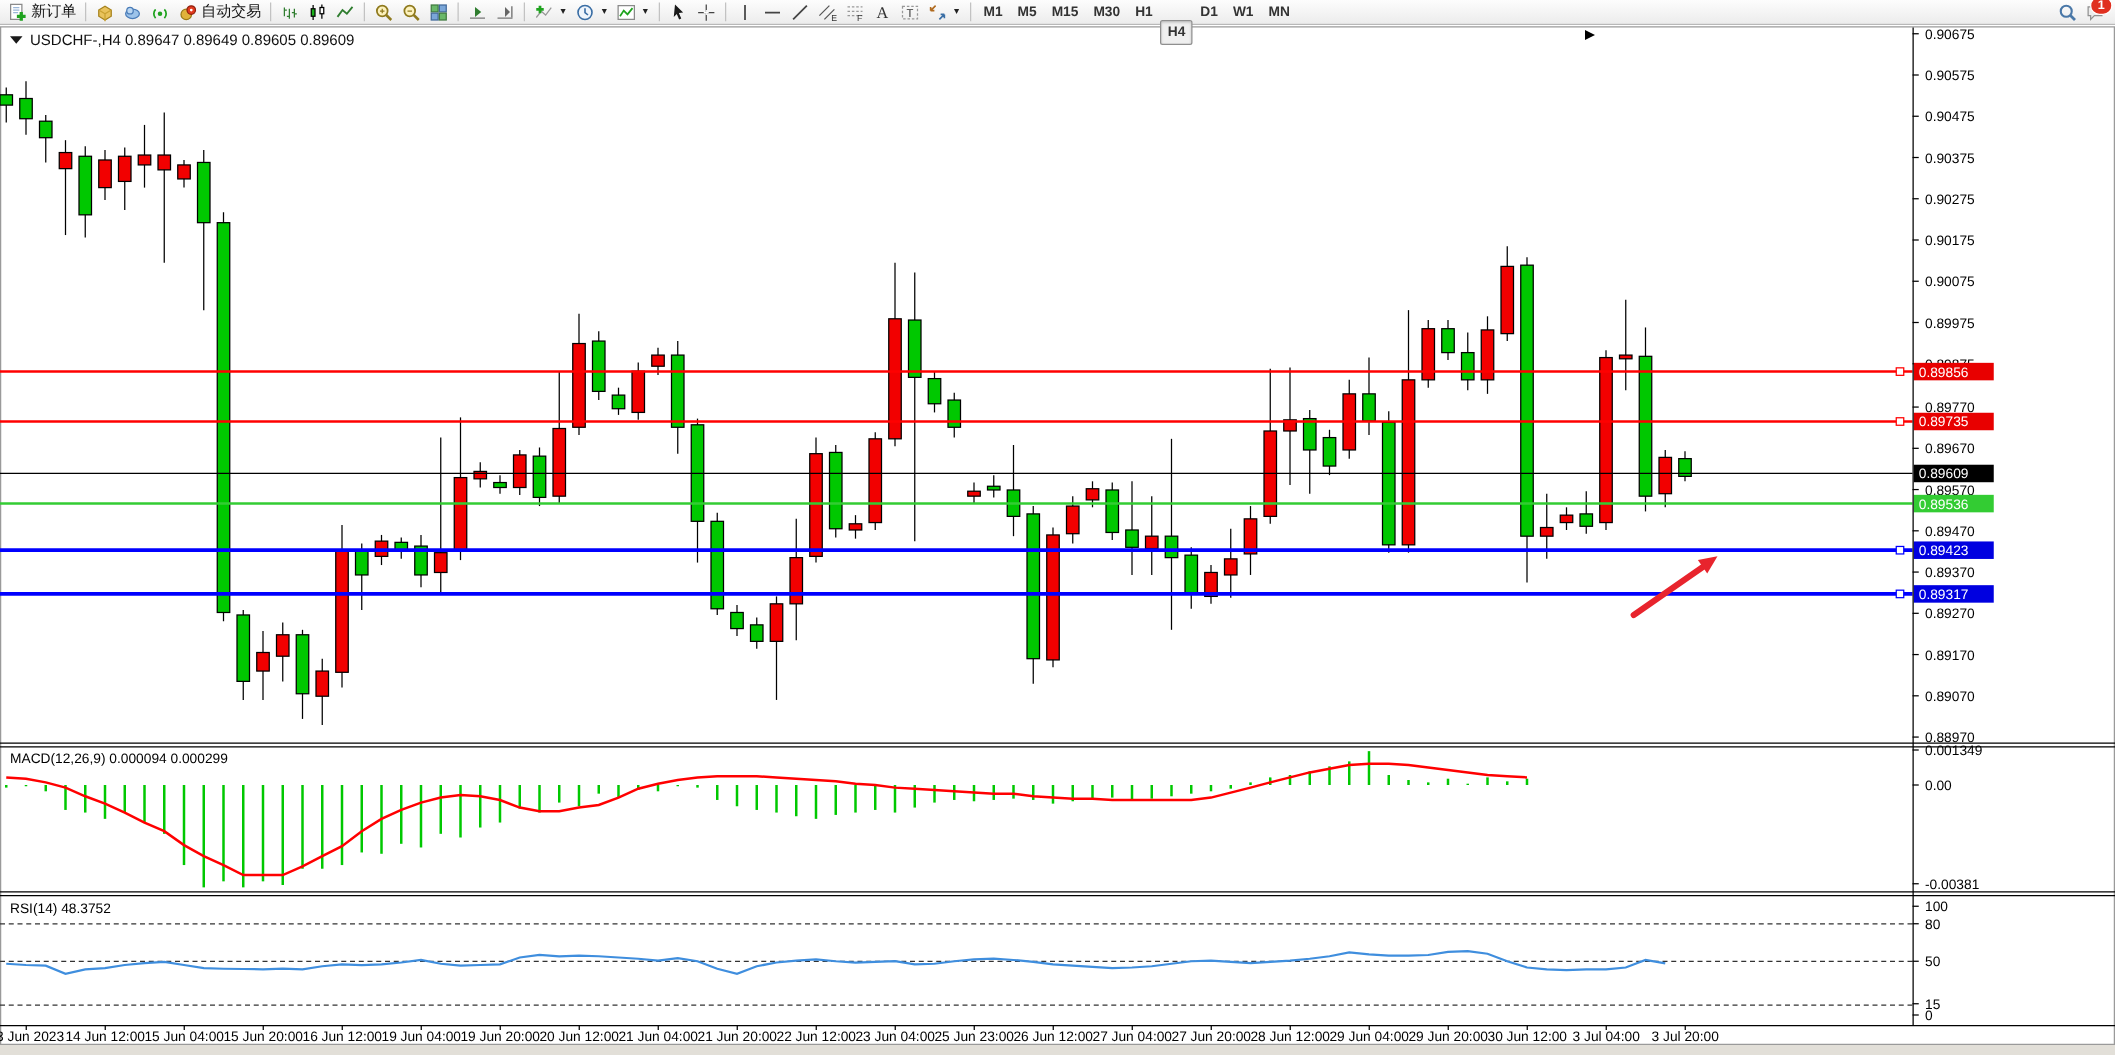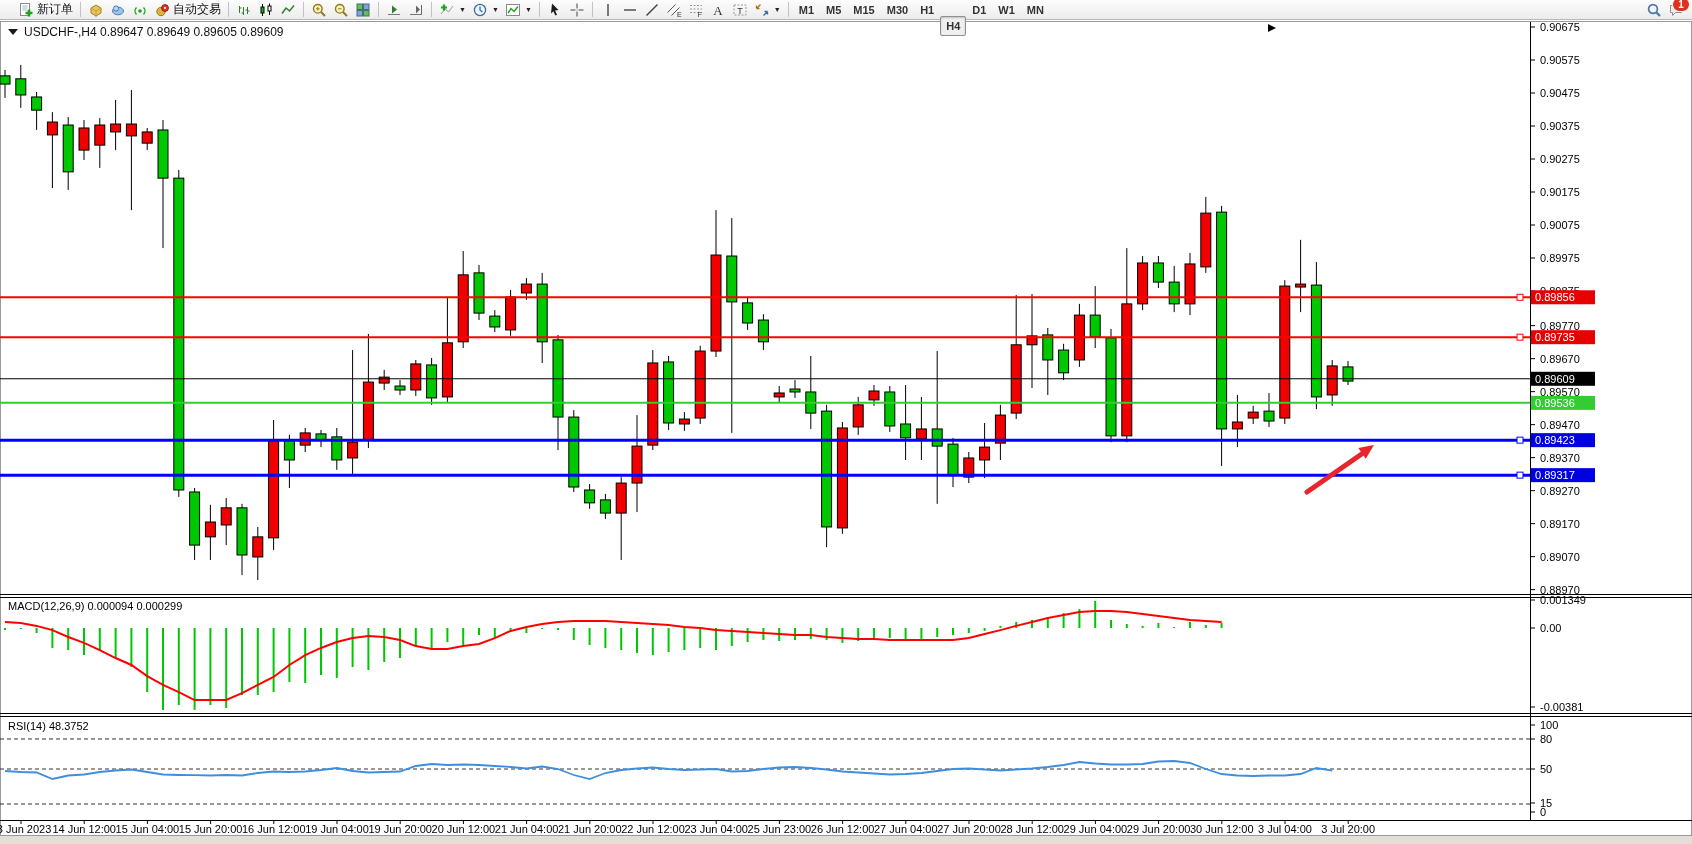--- a/index.html
+++ b/index.html
@@ -2,21 +2,21 @@
 <html><head>
 <meta charset="utf-8">
 <style>
   html,body{margin:0;padding:0;background:#fff;width:1692px;height:844px;overflow:hidden;
     font-family:"Liberation Sans",sans-serif;}
   #stage{position:relative;width:1692px;height:844px;background:#fff;}
   #chart-svg{position:absolute;left:0;top:0;}
   
   #toolbar{position:absolute;left:0;top:0;width:1692px;height:20px;
     background:linear-gradient(#fdfdfd,#ececec);border-bottom:1px solid #b8b8b8;
-    display:flex;align-items:center;padding-left:15px;box-sizing:border-box;z-index:5;}
+    display:flex;align-items:center;padding-left:3px;box-sizing:border-box;z-index:5;}
   .tb-btn{display:inline-flex;align-items:center;gap:3px;height:18px;padding:0 2px;
     border:1px solid transparent;border-radius:2px;cursor:default;}
   .tb-label{font-size:12px;color:#111;white-space:nowrap;}
   .tb-sep{width:1px;height:15px;background:#c2c2c2;margin:0 4px;flex:none;}
   .dd{font-size:7px;color:#222;margin-left:1px;}
   .tf-btn{font-size:11px;color:#333;padding:0 5px;height:18px;display:inline-flex;
     align-items:center;border:1px solid transparent;border-radius:2px;font-weight:bold;}
   .tf-btn.active{background:#efefef;border-color:#8f8f8f;box-shadow:inset 0 1px 2px rgba(0,0,0,.2);margin-top:33px;}
   #tb-right{margin-left:auto;display:flex;align-items:center;gap:6px;padding-right:8px;}
   .badge{position:absolute;right:-6px;top:-5px;background:#e03020;color:#fff;font-size:10px;

